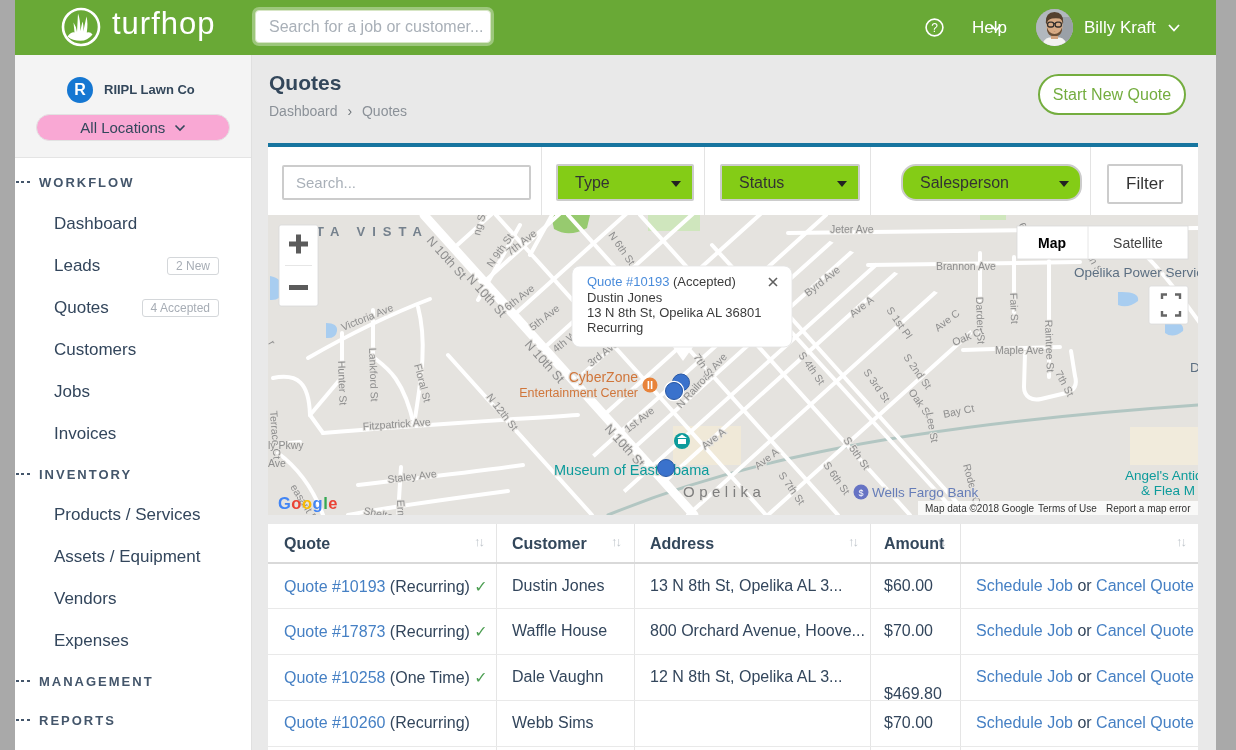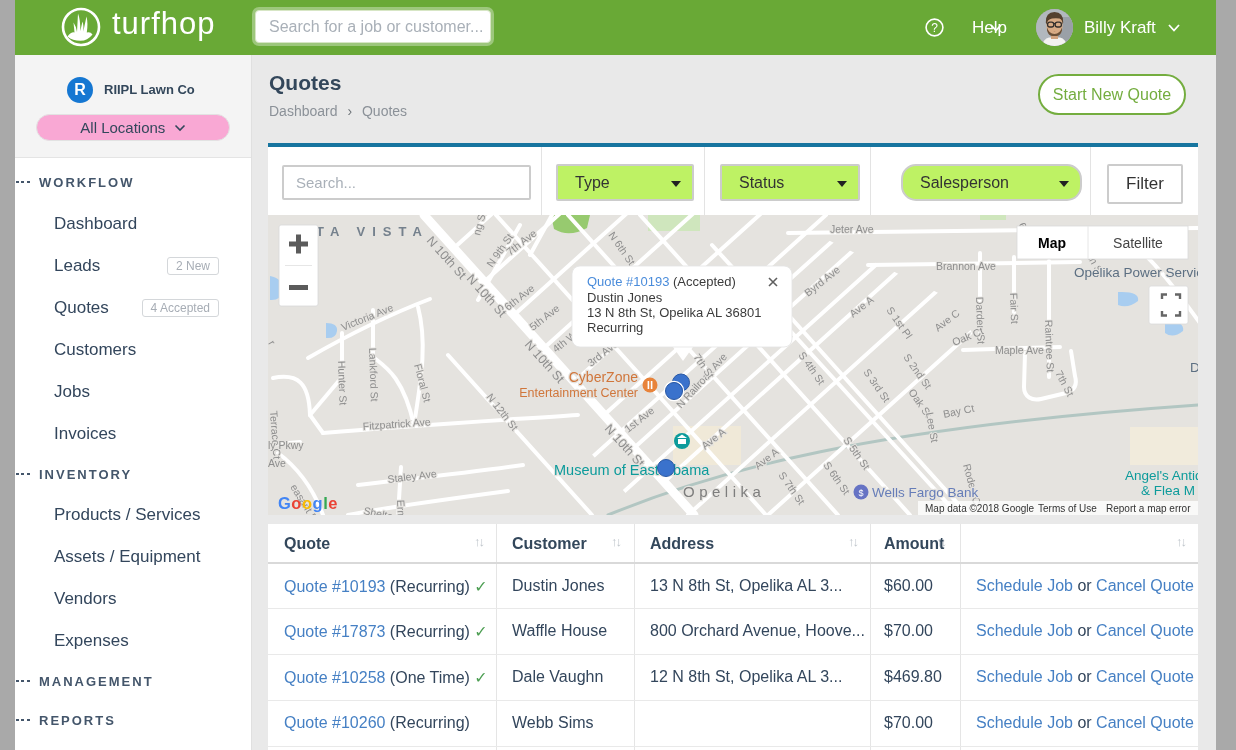--- a/index.html
+++ b/index.html
@@ -32,21 +32,21 @@
 
 #main { position:absolute; left:252px; top:55px; width:964px; height:695px; background:#e9e9e9; }
 #h1 { position:absolute; left:17px; top:16px; font-size:21px; font-weight:700; color:#33475b; }
 #crumb { position:absolute; left:17px; top:48px; font-size:14px; color:#8b9198; }
 #crumbsep { color:#6e7479; padding:0 6px; }
 #newquote { position:absolute; left:786px; top:19px; width:148px; height:41px; border:2px solid #74ad3f; border-radius:21px; background:#fff; color:#74ad3f; font-size:16px; text-align:center; line-height:37px; }
 
 #fcard { position:absolute; left:16px; top:88px; width:930px; height:72px; background:#fff; border-top:4px solid #17759f; }
 .fsep { position:absolute; top:0; width:1px; height:68px; background:#e3e3e3; }
 #fsearch { position:absolute; left:14px; top:18px; width:249px; height:35px; border:2px solid #ccc; border-radius:2px; font-size:15px; color:#a9b0b8; line-height:31px; padding-left:12px; background:#fff; }
-.fselect { position:absolute; top:17px; height:37px; border:2px solid #ccc; border-radius:2px; background:#bef264; font-size:16px; color:#333; line-height:33px; padding-left:17px; }
+.fselect { position:absolute; top:17px; height:37px; border:2px solid #ccc; border-radius:2px; background:#84cc16; font-size:16px; color:#333; line-height:33px; padding-left:17px; }
 .fselect .tri { position:absolute; top:15px; width:0; height:0; border-left:5px solid transparent; border-right:5px solid transparent; border-top:6px solid #222; }
 #fbutton { position:absolute; left:839px; top:17px; width:76px; height:40px; border:2px solid #ccc; border-radius:2px; background:#fff; font-size:17px; color:#333; text-align:center; line-height:36px; }
 
 #map { position:absolute; left:16px; top:160px; width:930px; height:300px; overflow:hidden; background:#e5e3df; }
 
 #tcard { position:absolute; left:16px; top:469px; width:930px; height:226px; background:#fff; }
 .tcolsep { position:absolute; top:0; width:1px; height:226px; background:#e5e5e5; }
 .throw { position:absolute; left:0; width:930px; }
 .th { position:absolute; top:11px; font-size:16px; font-weight:700; color:#33475b; }
 .sorticon { position:absolute; top:10px; font-size:13px; color:#bfc5cb; letter-spacing:-2px; }
@@ -381,21 +381,21 @@
         <div class="td" style="left:244px;top:13px">Waffle House</div>
         <div class="td" style="left:382px;top:13px">800 Orchard Avenue, Hoove...</div>
         <div class="td" style="left:616px;top:13px">$70.00</div>
         <div class="td" style="left:708px;top:13px"><a class="lnk">Schedule Job</a> or <a class="lnk">Cancel Quote</a></div>
       </div>
       <div class="rowline" style="top:130px"></div>
       <div class="throw" style="top:131px;height:46px">
         <div class="td" style="left:16px;top:13px"><a class="lnk">Quote #10258</a> (One Time) <span class="chk">✓</span></div>
         <div class="td" style="left:244px;top:13px">Dale Vaughn</div>
         <div class="td" style="left:382px;top:13px">12 N 8th St, Opelika AL 3...</div>
-        <div class="td" style="left:616px;top:13px">$469.80</div>
+        <div class="td" style="left:616px;top:30px">$469.80</div>
         <div class="td" style="left:708px;top:13px"><a class="lnk">Schedule Job</a> or <a class="lnk">Cancel Quote</a></div>
       </div>
       <div class="rowline" style="top:176px"></div>
       <div class="throw" style="top:177px;height:46px">
         <div class="td" style="left:16px;top:13px"><a class="lnk">Quote #10260</a> (Recurring)</div>
         <div class="td" style="left:244px;top:13px">Webb Sims</div>
         <div class="td" style="left:616px;top:13px">$70.00</div>
         <div class="td" style="left:708px;top:13px"><a class="lnk">Schedule Job</a> or <a class="lnk">Cancel Quote</a></div>
       </div>
       <div class="rowline" style="top:222px"></div>

